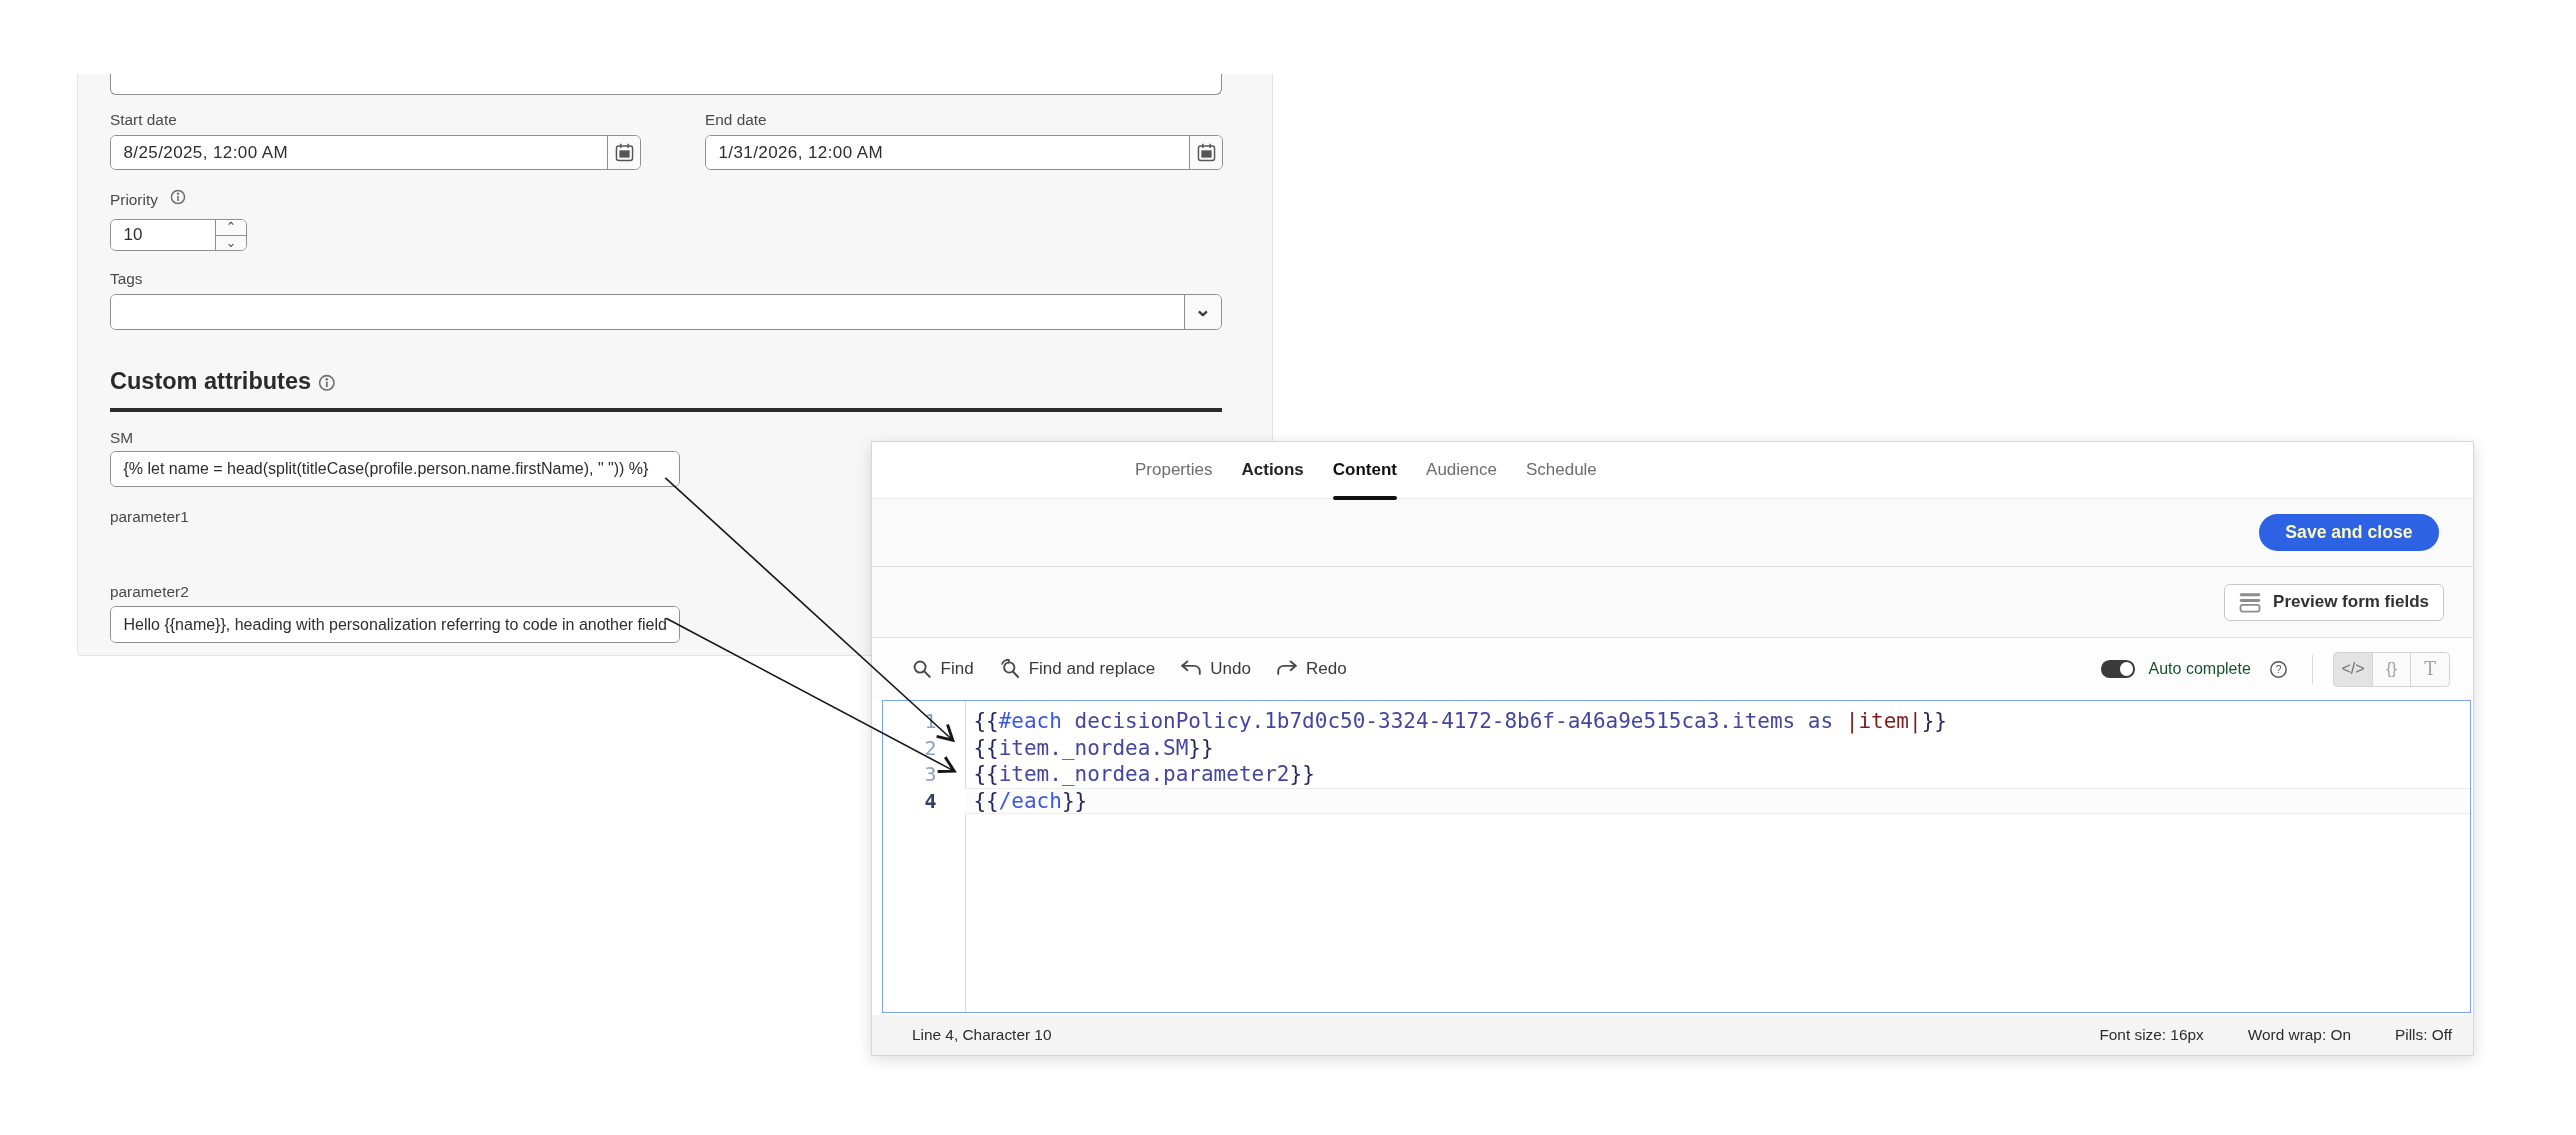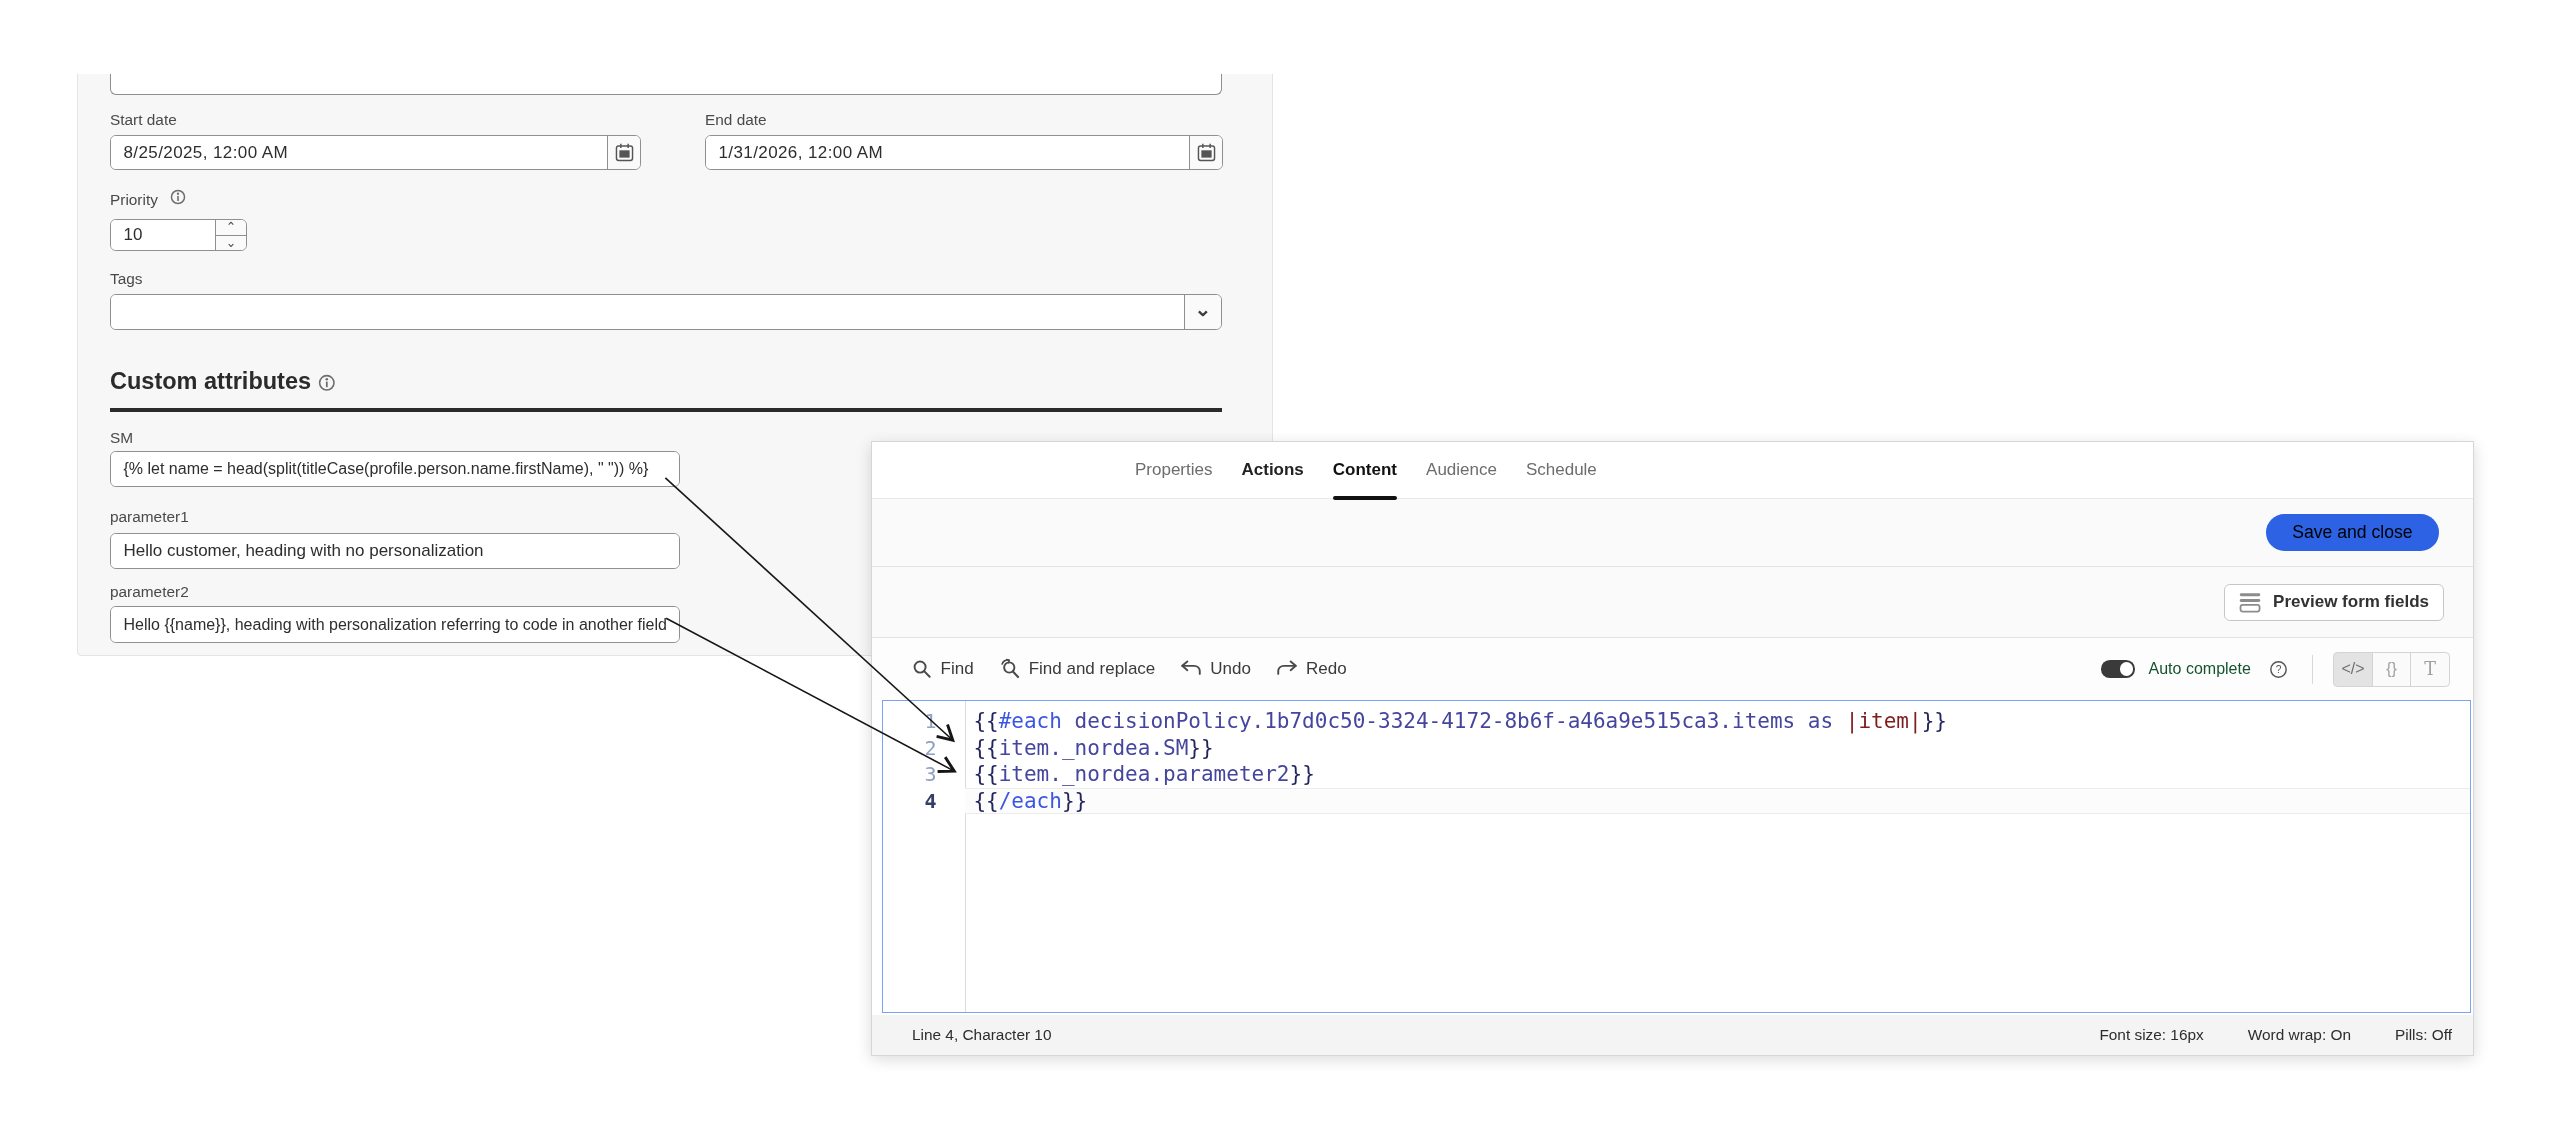--- a/index.html
+++ b/index.html
@@ -48,21 +48,21 @@
   .tab { position:relative; display:flex; align-items:center; margin-right:29px;
          font-size:17px; color:#6d6d6d; cursor:pointer; white-space:nowrap; }
   .tab.emphasis { color:#222; font-weight:700; }
   .tab.selected { color:#111; font-weight:700; }
   .tab.selected::after { content:""; position:absolute; left:0; right:0; bottom:-1.5px;
                          height:3.7px; background:#111; border-radius:2.2px; }
 
   .save-row { height:68px; background:#fafafa; border-bottom:0.7px solid #e3e3e3;
               display:flex; align-items:center; justify-content:flex-end; padding-right:34px; }
   .save-btn { height:37px; padding:0 26.5px; border:none; border-radius:18.4px;
-              background:#2c62e3; color:#000000; font-size:17.6px; font-weight:400;
+              background:#2c62e3; color:#fef9c3; font-size:17.6px; font-weight:700;
               font-family:"Liberation Sans", sans-serif; cursor:pointer; }
 
   .preview-row { height:71px; background:#fafafa; border-bottom:0.7px solid #e3e3e3;
                  display:flex; align-items:center; justify-content:flex-end; padding-right:29px; }
   .preview-btn { height:37px; display:flex; align-items:center; gap:9.6px; padding:0 14px;
                  background:#fff; border:1.5px solid #c6c6c6; border-radius:5.9px;
                  font-size:17px; font-weight:600; color:#323232;
                  font-family:"Liberation Sans", sans-serif; cursor:pointer; }
 
   .toolbar-row { height:62px; background:#fdfdfd; display:flex; align-items:center; }
@@ -189,23 +189,20 @@
         </span>
       </h2>
       <div class="heading-rule" style="left:0;top:334px"></div>
 
       <label class="field-label" style="left:0;top:355px">SM</label>
       <div class="inp-shell" style="left:0;top:377px;width:570px;height:36px">
         <div class="inp-value" style="font-size:16px;letter-spacing:0">{% let name = head(split(titleCase(profile.person.name.firstName), " ")) %}</div>
       </div>
 
       <label class="field-label" style="left:0;top:434px">parameter1</label>
-      <div class="inp-shell" style="left:0;top:459px;width:570px;height:36px">
-        <div class="inp-value" style="font-size:17px;letter-spacing:0">Hello customer, heading with no personalization</div>
-      </div>
 
       <label class="field-label" style="left:0;top:509px">parameter2</label>
       <div class="inp-shell" style="left:0;top:532px;width:570px;height:37px">
         <div class="inp-value" style="font-size:16px;letter-spacing:0">Hello {{name}}, heading with personalization referring to code in another field</div>
       </div>
 
     </div>
   </section>
 
   <section class="editor-window">

